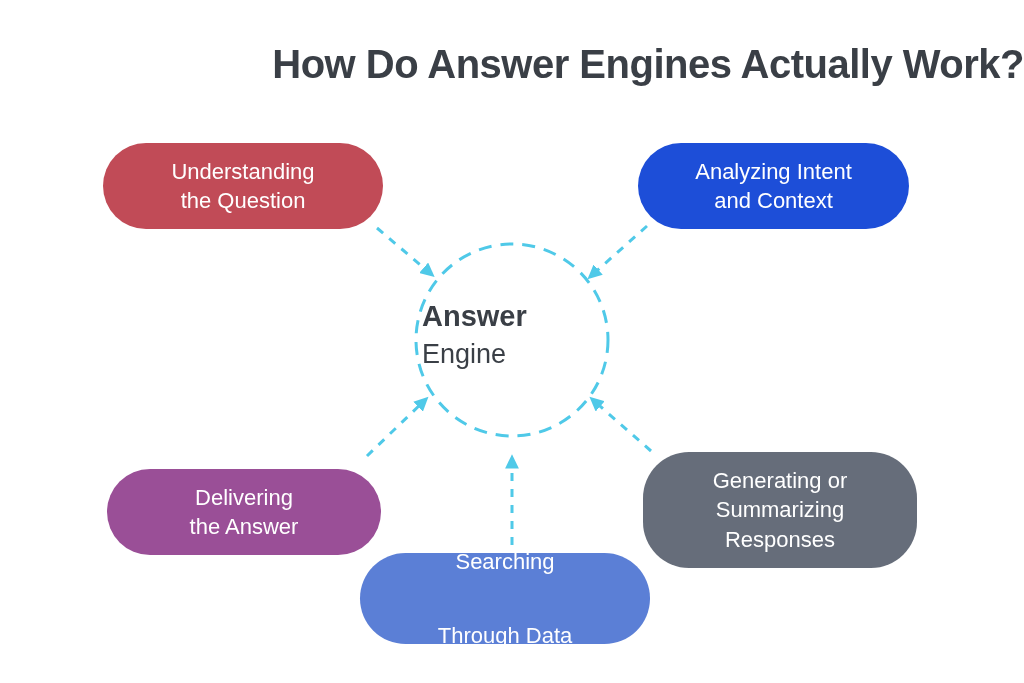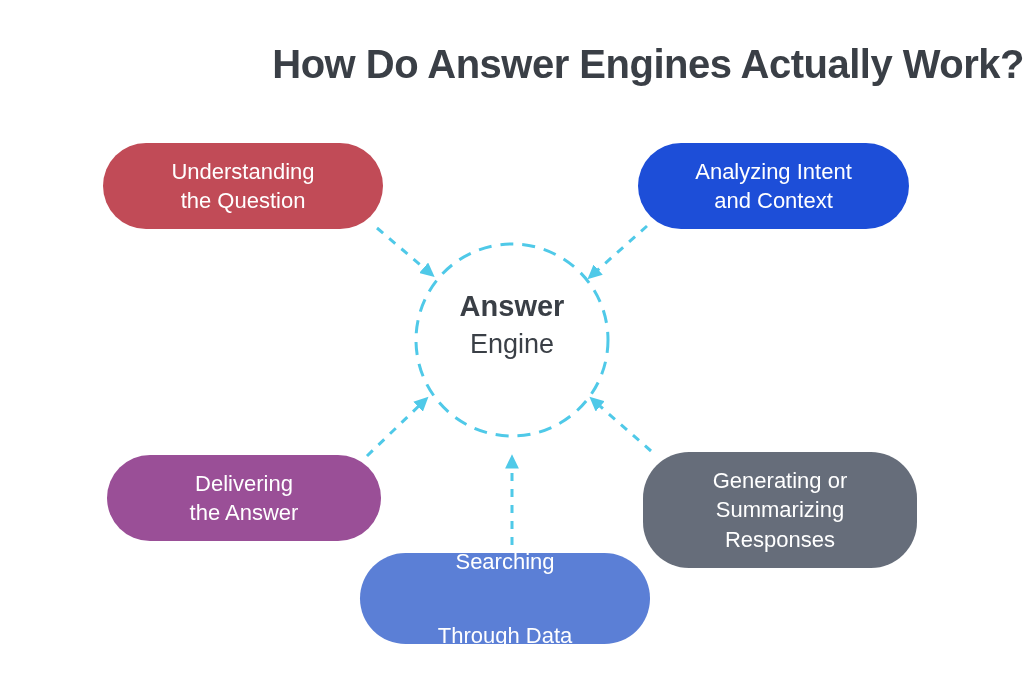--- a/index.html
+++ b/index.html
@@ -37,23 +37,22 @@
   .edge {
     stroke: var(--color-arrow, #4fc9e8);
     stroke-width: 3;
     stroke-dasharray: 8 8;
     fill: none;
   }
   .ah-path { fill: var(--color-arrow, #4fc9e8); }
   .center-label {
     position: absolute;
     left: 422px;
-    top: 287px;
+    top: 297px;
     width: 180px;
-    text-align: center;
     color: var(--color-title_text, #3a3f46);
     line-height: 1.35;
   }
   .center-label .cl1 { display: block; font-size: 29px; font-weight: 700; }
   .center-label .cl2 { display: block; font-size: 27px; font-weight: 400; }
   .node {
     position: absolute;
     display: flex;
     flex-direction: column;
     align-items: center;
@@ -61,21 +60,21 @@
     border-radius: 46px;
     color: var(--color-node_text, #ffffff);
     font-size: 22px;
     font-weight: 500;
     line-height: 1.32;
     text-align: center;
   }
   .node span { display: block; }
   .node-tl { left: 103px; top: 143px; width: 280px; height: 86px; }
   .node-tr { left: 638px; top: 143px; width: 271px; height: 86px; }
-  .node-bl { left: 107px; top: 455px; width: 274px; height: 86px; align-items: center; }
+  .node-bl { left: 107px; top: 469px; width: 274px; height: 86px; align-items: center; }
   .node-br { left: 643px; top: 452px; width: 274px; height: 116px; }
   .node-bc { left: 360px; top: 553px; width: 290px; height: 91px; gap: 44px; }
 </style>
 </head>
 <body>
 
 <div class="canvas">
 
   <h1 class="title">How Do Answer Engines Actually Work?</h1>
 

